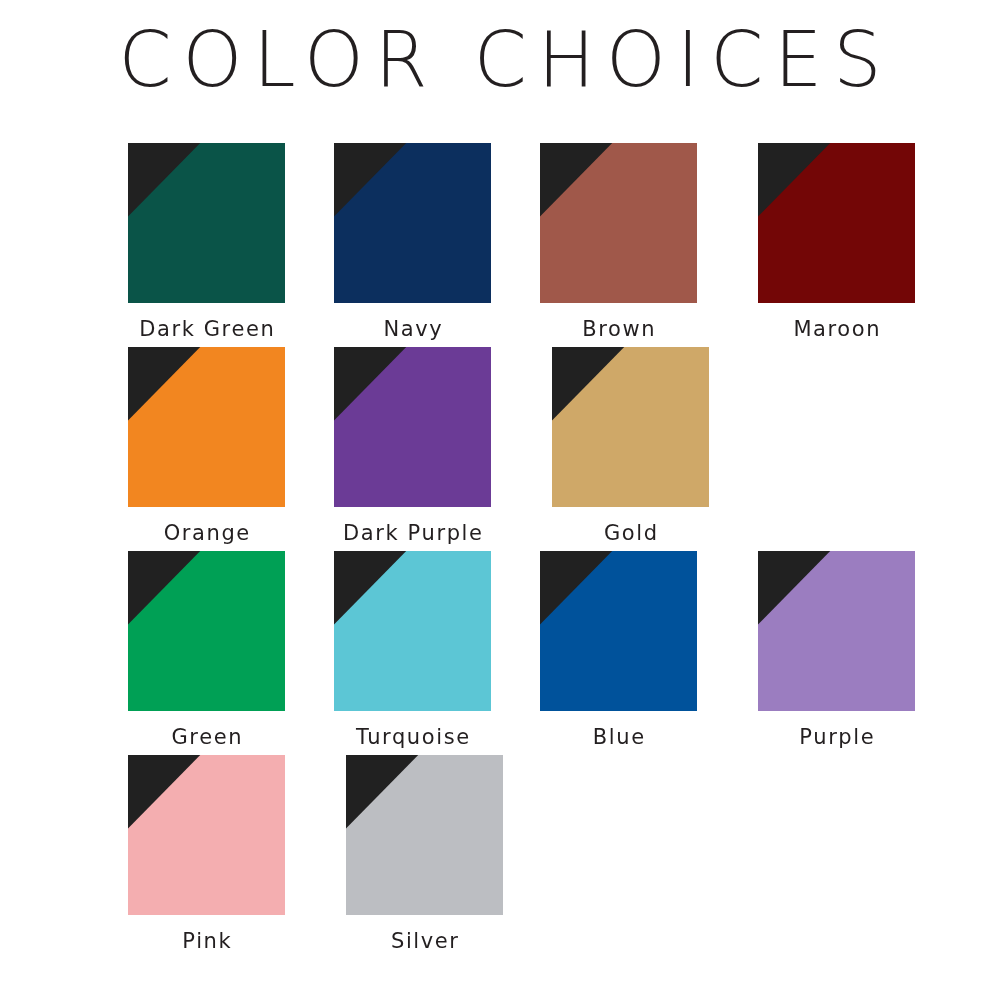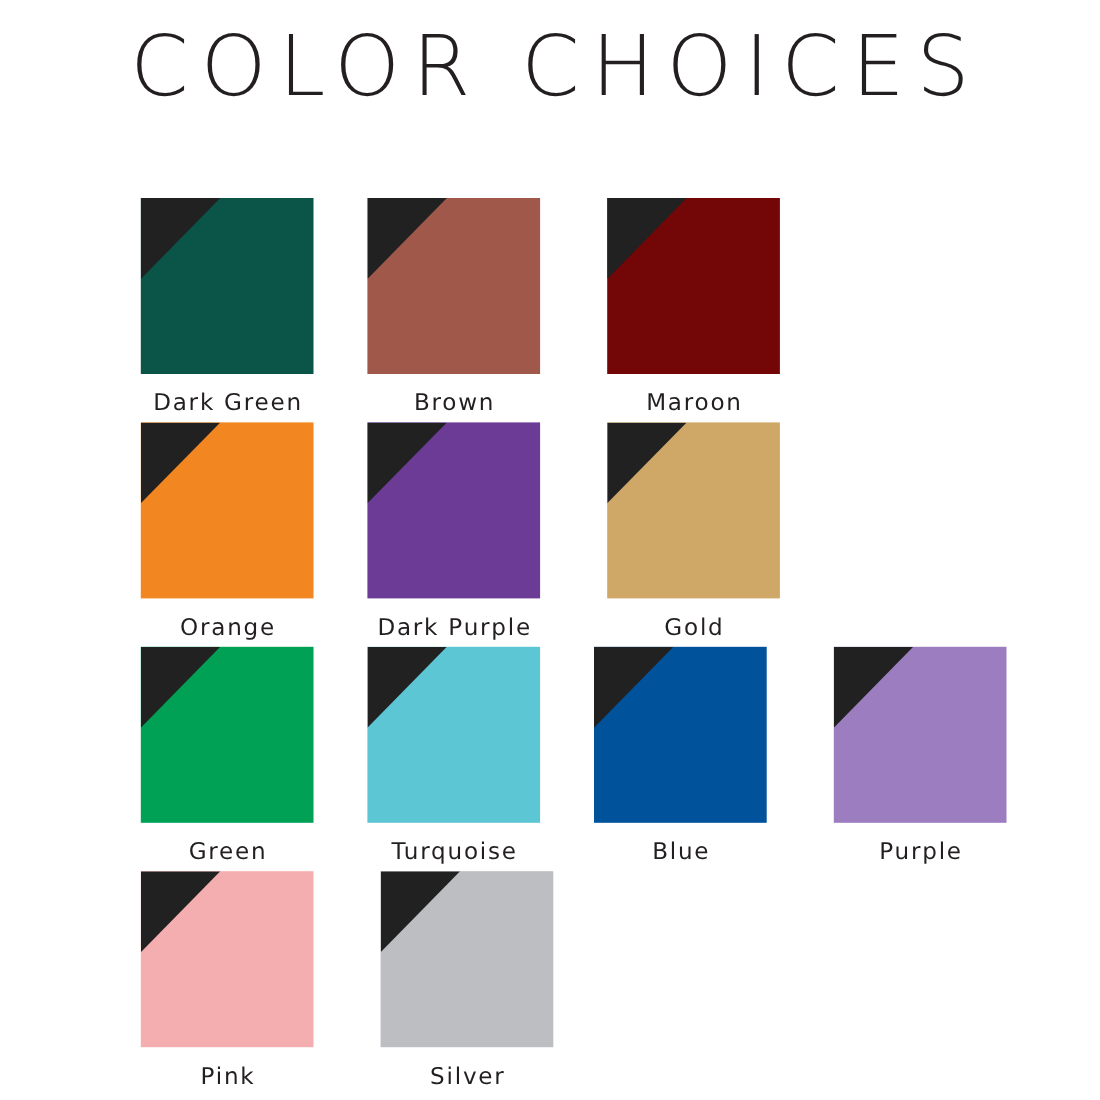--- a/index.html
+++ b/index.html
@@ -36,21 +36,20 @@
     color: #231f20;
     white-space: nowrap;
   }
 
   
   .grid {
     position: absolute;
     top: 143px;
     left: 128px;
     width: 774px;
-    margin-top: 37px;
   }
   .row {
     display: flex;
     flex-direction: row;
     justify-content: flex-start;
     height: 204px;
   }
   .cell {
     width: 157px;
     margin-right: 49px;
@@ -99,20 +98,26 @@
 
   <div class="title">COLOR CHOICES</div>
 
   <div class="grid">
       <div class="row">
         <div class="cell">
           <div class="swatch" style="background: rgb(10, 84, 72);">
             <div class="swatch-corner" style="background: rgb(33, 33, 33); clip-path: polygon(0px 0px, 46% 0px, 0px 46%);"></div>
           </div>
           <div class="swatch-label">Dark Green</div>
+        </div>
+        <div class="cell">
+          <div class="swatch" style="background: rgb(12, 47, 94);">
+            <div class="swatch-corner" style="background: rgb(33, 33, 33); clip-path: polygon(0px 0px, 46% 0px, 0px 46%);"></div>
+          </div>
+          <div class="swatch-label">Navy</div>
         </div>
         <div class="cell">
           <div class="swatch" style="background: rgb(160, 88, 74);">
             <div class="swatch-corner" style="background: rgb(33, 33, 33); clip-path: polygon(0px 0px, 46% 0px, 0px 46%);"></div>
           </div>
           <div class="swatch-label">Brown</div>
         </div>
         <div class="cell">
           <div class="swatch" style="background: rgb(115, 6, 6);">
             <div class="swatch-corner" style="background: rgb(33, 33, 33); clip-path: polygon(0px 0px, 46% 0px, 0px 46%);"></div>

